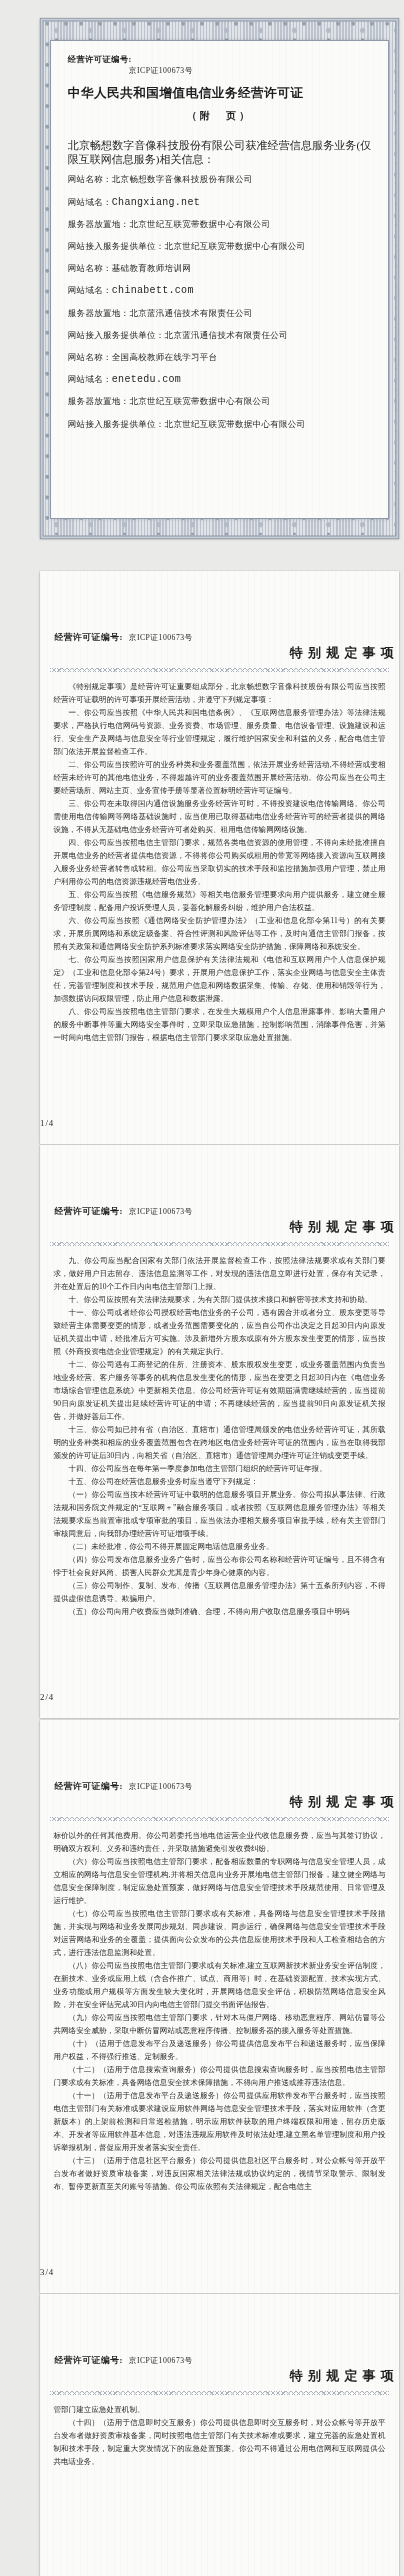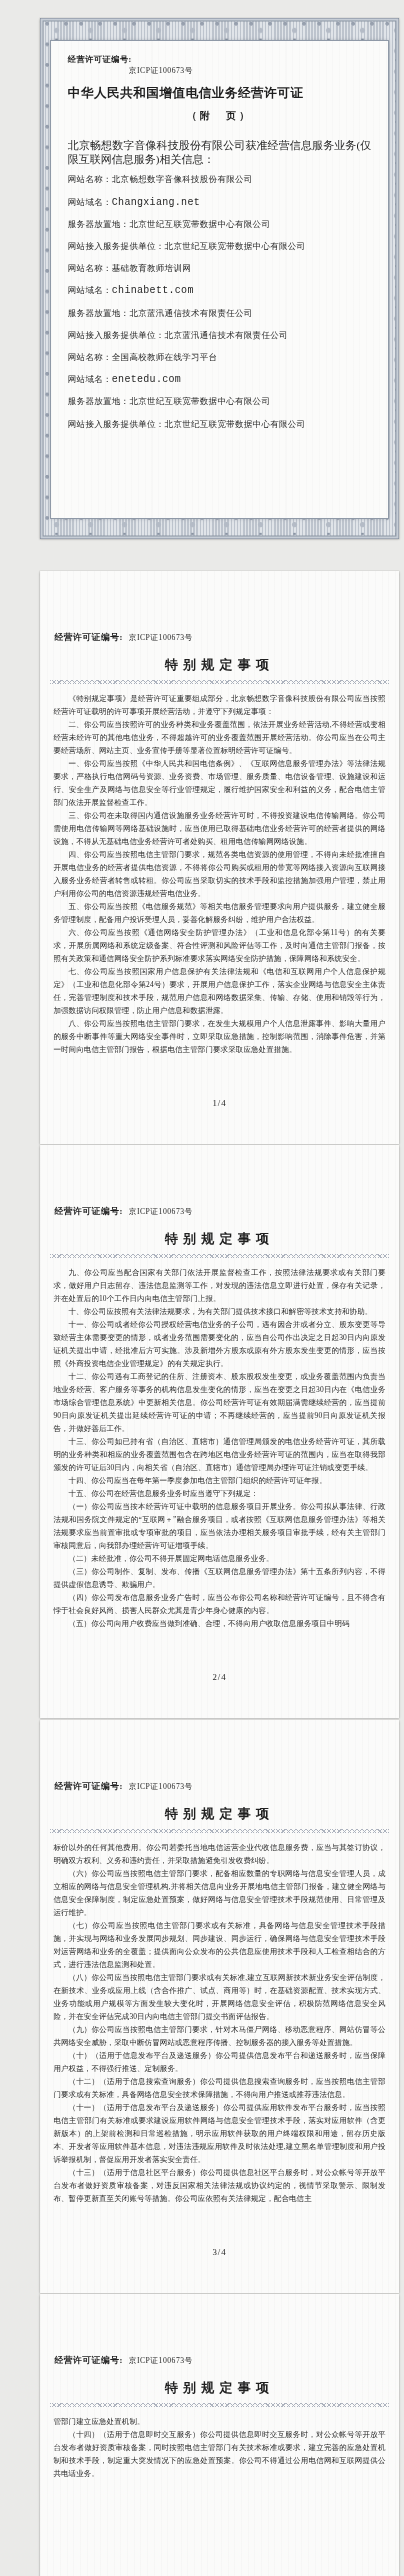--- a/index.html
+++ b/index.html
@@ -50,36 +50,36 @@
   .cover-info{margin-top:7.2px;}
   .info-line{font-size:8.5px;line-height:13.4px;margin-bottom:8.8px;text-align:justify;}
   .info-label{letter-spacing:0.3px;}
   .info-value{letter-spacing:0.3px;}
   .info-value.latin{font-family:"Liberation Mono","DejaVu Sans Mono",monospace;font-size:10px;}
 
   
   .page.prov{height:573px;}
   .prov-head{padding:61px 0 0 14.4px;font-size:8.8px;font-weight:bold;letter-spacing:0.5px;}
   .prov-lic-num{font-weight:normal;font-size:7.7px;margin-left:3.1px;letter-spacing:0.5px;}
-  .prov-title{margin-top:12px;text-align:center;font-size:13px;font-weight:bold;letter-spacing:5.2px;}
+  .prov-title{margin-top:0;text-align:right;font-size:13px;font-weight:bold;letter-spacing:5.2px;}
   .zigzag{
     height:3.6px;margin:6.2px 10.3px 0 10.3px;opacity:.75;
     background:
       repeating-linear-gradient(45deg,#949caa 0 0.8px,transparent 0.8px 3.6px),
       repeating-linear-gradient(-45deg,#949caa 0 0.8px,transparent 0.8px 3.6px);
   }
   .prov-body{padding:8.2px 13.4px 0 13.4px;}
   .para{
     margin:0;font-size:7.5px;line-height:13px;
     text-align:justify;text-indent:2em;letter-spacing:0.1px;
   }
   .para.cont{text-indent:0;}
   .pagenum{
-    position:absolute;bottom:36px;left:0;width:100%;
-    text-align:center;font-size:8.8px;letter-spacing:1px;margin-top:18px;
+    position:absolute;bottom:16px;left:0;width:100%;
+    font-size:8.8px;letter-spacing:1px;margin-top:18px;
   }
 </style>
 </head>
 <body>
 
 <div class="stage">
 
   <section class="page cover">
     <div class="cert-frame"></div>
     <div class="cert-inner">
@@ -135,22 +135,22 @@
   <section class="page prov" style="top:571px;">
     <div class="prov-head">
       <span>经营许可证编号:</span>
       <span class="prov-lic-num">京ICP证100673号</span>
     </div>
     <div class="prov-title">特别规定事项</div>
     <div class="zigzag"></div>
     <div class="prov-body">
 
     <p class="para">《特别规定事项》是经营许可证重要组成部分，北京畅想数字音像科技股份有限公司应当按照经营许可证载明的许可事项开展经营活动，并遵守下列规定事项：</p>
+        <p class="para">一、你公司应当按照《中华人民共和国电信条例》、《互联网信息服务管理办法》等法律法规要求，严格执行电信网码号资源、业务资费、市场管理、服务质量、电信设备管理、设施建设和运行、安全生产及网络与信息安全等行业管理规定，履行维护国家安全和利益的义务，配合电信主管部门依法开展监督检查工作。</p>
         <p class="para">二、你公司应当按照许可的业务种类和业务覆盖范围，依法开展业务经营活动,不得经营或变相经营未经许可的其他电信业务，不得超越许可的业务覆盖范围开展经营活动。你公司应当在公司主要经营场所、网站主页、业务宣传手册等显著位置标明经营许可证编号。</p>
-        <p class="para">一、你公司应当按照《中华人民共和国电信条例》、《互联网信息服务管理办法》等法律法规要求，严格执行电信网码号资源、业务资费、市场管理、服务质量、电信设备管理、设施建设和运行、安全生产及网络与信息安全等行业管理规定，履行维护国家安全和利益的义务，配合电信主管部门依法开展监督检查工作。</p>
         <p class="para">三、你公司在未取得国内通信设施服务业务经营许可时，不得投资建设电信传输网络。你公司需使用电信传输网等网络基础设施时，应当使用已取得基础电信业务经营许可的经营者提供的网络设施，不得从无基础电信业务经营许可者处购买、租用电信传输网网络设施。</p>
         <p class="para">四、你公司应当按照电信主管部门要求，规范各类电信资源的使用管理，不得向未经批准擅自开展电信业务的经营者提供电信资源，不得将你公司购买或租用的带宽等网络接入资源向互联网接入服务业务经营者转售或转租。你公司应当采取切实的技术手段和监控措施加强用户管理，禁止用户利用你公司的电信资源违规经营电信业务。</p>
         <p class="para">五、你公司应当按照《电信服务规范》等相关电信服务管理要求向用户提供服务，建立健全服务管理制度，配备用户投诉受理人员，妥善化解服务纠纷，维护用户合法权益。</p>
         <p class="para">六、你公司应当按照《通信网络安全防护管理办法》（工业和信息化部令第11号）的有关要求，开展所属网络和系统定级备案、符合性评测和风险评估等工作，及时向通信主管部门报备，按照有关政策和通信网络安全防护系列标准要求落实网络安全防护措施，保障网络和系统安全。</p>
         <p class="para">七、你公司应当按照国家用户信息保护有关法律法规和《电信和互联网用户个人信息保护规定》（工业和信息化部令第24号）要求，开展用户信息保护工作，落实企业网络与信息安全主体责任，完善管理制度和技术手段，规范用户信息和网络数据采集、传输、存储、使用和销毁等行为，加强数据访问权限管理，防止用户信息和数据泄露。</p>
         <p class="para">八、你公司应当按照电信主管部门要求，在发生大规模用户个人信息泄露事件、影响大量用户的服务中断事件等重大网络安全事件时，立即采取应急措施，控制影响范围，消除事件危害，并第一时间向电信主管部门报告，根据电信主管部门要求采取应急处置措施。</p>
       </div>
     <div class="pagenum">1/4</div>
   </section>
 
@@ -165,22 +165,22 @@
 
     <p class="para">九、你公司应当配合国家有关部门依法开展监督检查工作，按照法律法规要求或有关部门要求，做好用户日志留存、违法信息监测等工作，对发现的违法信息立即进行处置，保存有关记录，并在处置后的10个工作日内向电信主管部门上报。</p>
         <p class="para">十、你公司应按照有关法律法规要求，为有关部门提供技术接口和解密等技术支持和协助。</p>
         <p class="para">十一、你公司或者经你公司授权经营电信业务的子公司，遇有因合并或者分立、股东变更等导致经营主体需要变更的情形，或者业务范围需要变化的，应当自公司作出决定之日起30日内向原发证机关提出申请，经批准后方可实施。涉及新增外方股东或原有外方股东发生变更的情形，应当按照《外商投资电信企业管理规定》的有关规定执行。</p>
         <p class="para">十二、你公司遇有工商登记的住所、注册资本、股东股权发生变更，或业务覆盖范围内负责当地业务经营、客户服务等事务的机构信息发生变化的情形，应当在变更之日起30日内在《电信业务市场综合管理信息系统》中更新相关信息。你公司经营许可证有效期届满需继续经营的，应当提前90日向原发证机关提出延续经营许可证的申请；不再继续经营的，应当提前90日向原发证机关报告，并做好善后工作。</p>
         <p class="para">十三、你公司如已持有省（自治区、直辖市）通信管理局颁发的电信业务经营许可证，其所载明的业务种类和相应的业务覆盖范围包含在跨地区电信业务经营许可证的范围内，应当在取得我部颁发的许可证后30日内，向相关省（自治区、直辖市）通信管理局办理许可证注销或变更手续。</p>
         <p class="para">十四、你公司应当在每年第一季度参加电信主管部门组织的经营许可证年报。</p>
         <p class="para">十五、你公司在经营信息服务业务时应当遵守下列规定：</p>
         <p class="para">（一）你公司应当按本经营许可证中载明的信息服务项目开展业务。你公司拟从事法律、行政法规和国务院文件规定的“互联网＋”融合服务项目，或者按照《互联网信息服务管理办法》等相关法规要求应当前置审批或专项审批的项目，应当依法办理相关服务项目审批手续，经有关主管部门审核同意后，向我部办理经营许可证增项手续。</p>
         <p class="para">（二）未经批准，你公司不得开展固定网电话信息服务业务。</p>
+        <p class="para">（四）你公司发布信息服务业务广告时，应当公布你公司名称和经营许可证编号，且不得含有悖于社会良好风尚、损害人民群众尤其是青少年身心健康的内容。</p>
         <p class="para">（三）你公司制作、复制、发布、传播《互联网信息服务管理办法》第十五条所列内容，不得提供虚假信息诱导、欺骗用户。</p>
-        <p class="para">（四）你公司发布信息服务业务广告时，应当公布你公司名称和经营许可证编号，且不得含有悖于社会良好风尚、损害人民群众尤其是青少年身心健康的内容。</p>
         <p class="para">（五）你公司向用户收费应当做到准确、合理，不得向用户收取信息服务项目中明码</p>
       </div>
     <div class="pagenum">2/4</div>
   </section>
 
   <section class="page prov" style="top:1720px;">
     <div class="prov-head">
       <span>经营许可证编号:</span>
       <span class="prov-lic-num">京ICP证100673号</span>
     </div>

